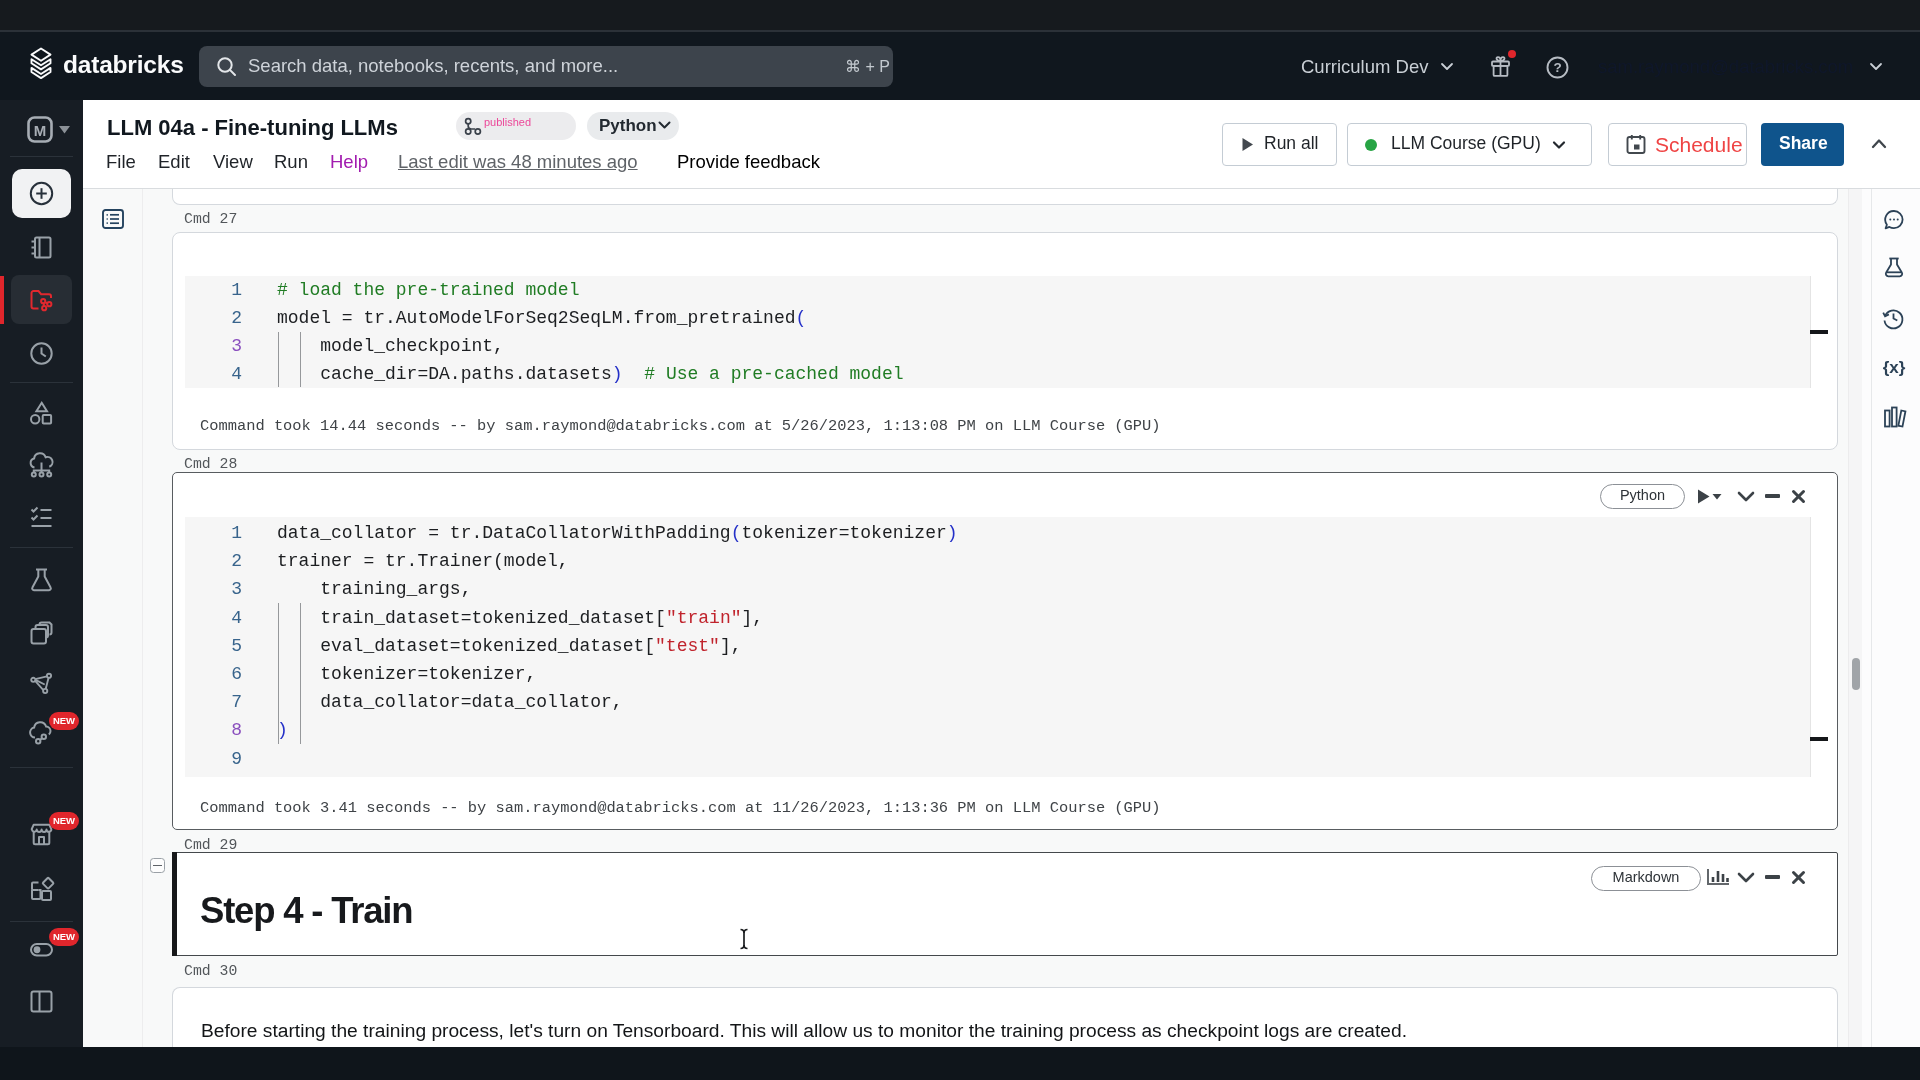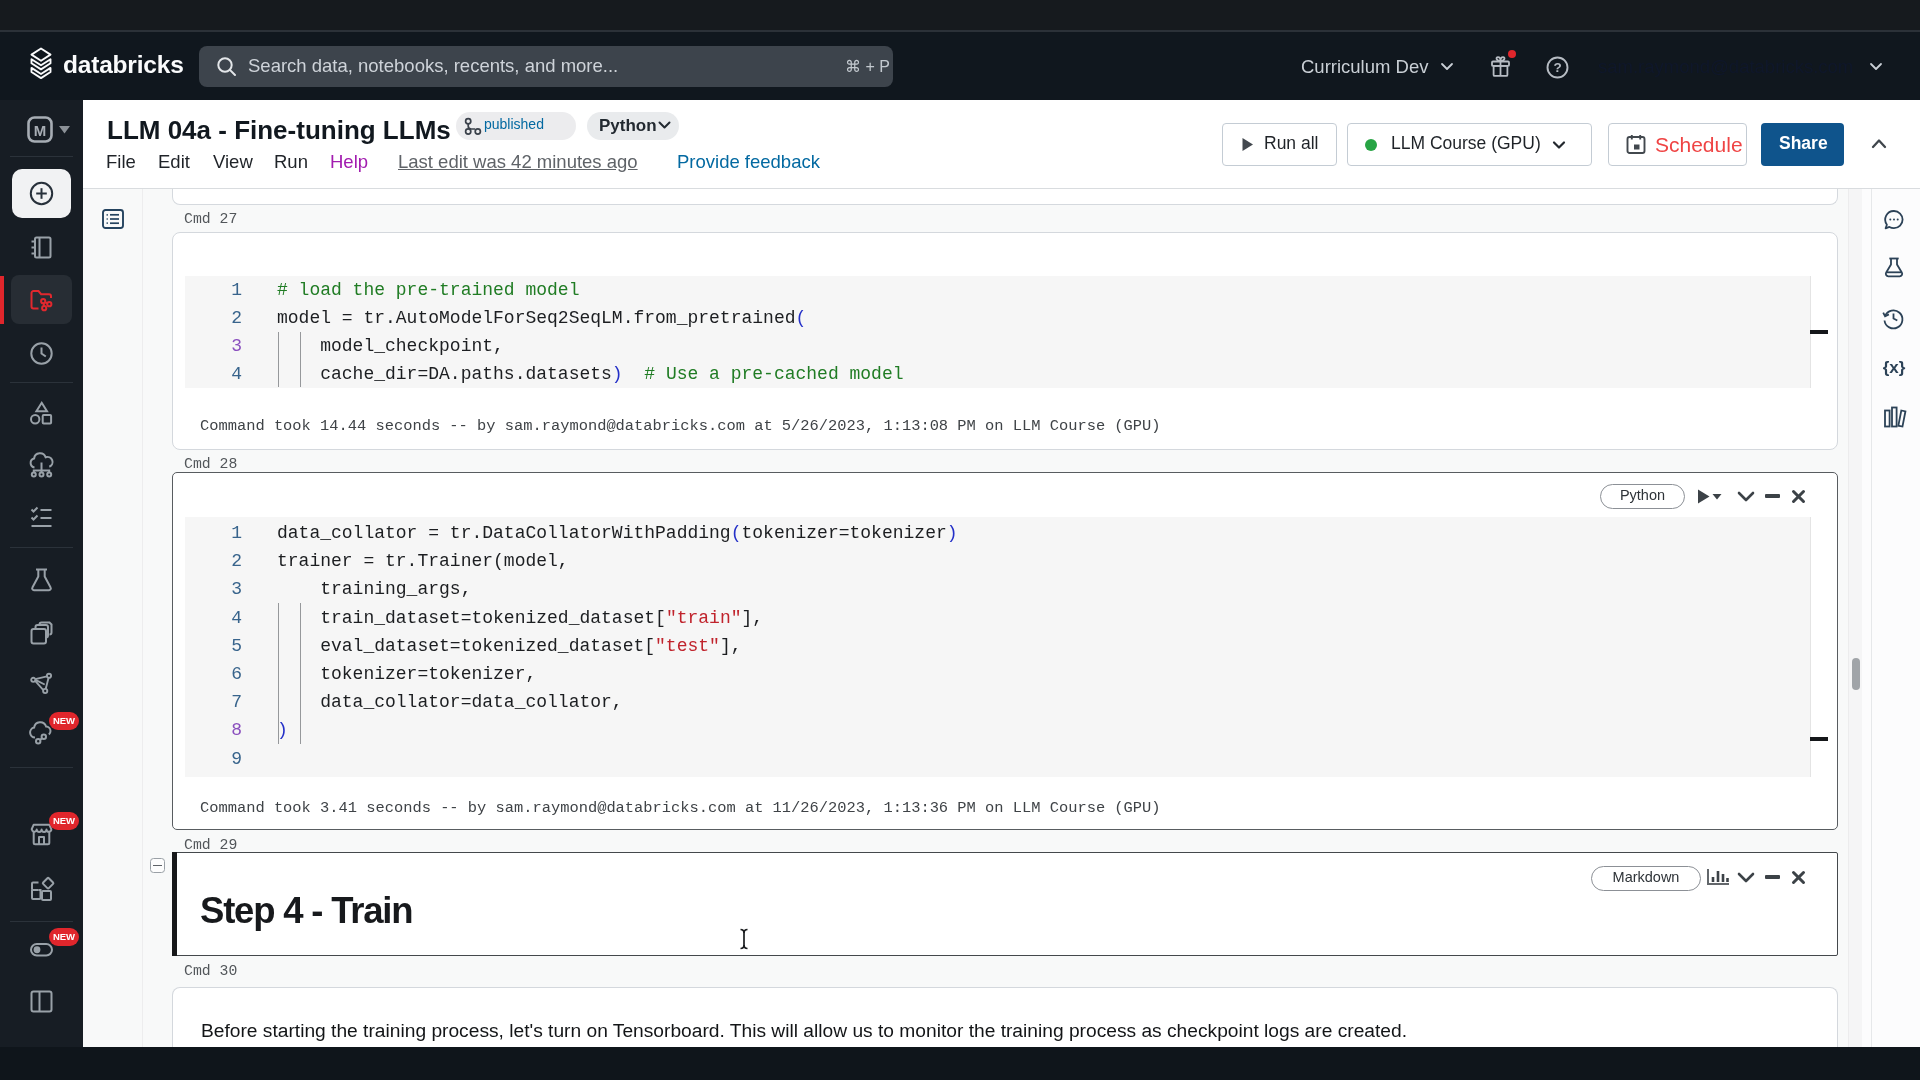--- a/index.html
+++ b/index.html
@@ -58,44 +58,44 @@
   <circle cx="11.5" cy="11.5" r="10" fill="none" stroke="#b6bcc3" stroke-width="1.9"></circle>
   <text x="11.5" y="16.3" text-anchor="middle" font-size="13.5" font-weight="bold" fill="#b6bcc3" font-family="Liberation Sans">?</text>
 </svg>
 <div class="a" style="left:1598px;top:56px;font-size:18.5px;color:#0f172a;">sam.raymond@databricks.com</div>
 <svg class="a" style="left:1869px;top:62px;" width="14" height="9" viewBox="0 0 14 9">
   <polyline points="2,2 7,7 12,2" fill="none" stroke="#c9cfd5" stroke-width="1.8" stroke-linecap="round" stroke-linejoin="round"></polyline>
 </svg>
 
 <div class="a" style="left:83px;top:100px;width:1837px;height:89px;background:#ffffff;border-bottom:1px solid #d9dcdf;box-sizing:border-box;"></div>
 
-<div class="a" style="left:107px;top:115px;font-size:26px;font-weight:bold;color:#11181f;letter-spacing:0px;">LLM 04a - Fine-tuning LLMs</div>
+<div class="a" style="left:107px;top:115px;font-size:22px;font-weight:bold;color:#11181f;letter-spacing:0px;">LLM 04a - Fine-tuning LLMs</div>
 <div class="a" style="left:456px;top:112px;width:120px;height:28px;background:#ececee;border-radius:14px;"></div>
 <svg class="a" style="left:464px;top:117px;" width="18" height="19" viewBox="0 0 18 19">
   <g fill="none" stroke="#3a414a" stroke-width="1.7">
     <circle cx="4.2" cy="4.2" r="2.6"></circle>
     <circle cx="4.2" cy="14.5" r="2.6"></circle>
     <circle cx="13.8" cy="14.5" r="2.6"></circle>
     <path d="M4.2 6.8 V9 a3 3 0 0 0 3 3 H11"></path>
   </g>
 </svg>
-<div class="a" style="left:484px;top:116px;font-size:14px;font-weight:500;color:#0369a1;">published</div>
+<div class="a" style="left:484px;top:116px;font-size:11px;font-weight:500;color:#ec4899;">published</div>
 <div class="a" style="left:587px;top:112px;width:92px;height:28px;background:#e9ebed;border-radius:14px;"></div>
 <div class="a" style="left:599px;top:116px;font-size:17px;font-weight:bold;color:#232a31;">Python</div>
 <svg class="a" style="left:658px;top:121px;" width="13" height="9" viewBox="0 0 13 9">
   <polyline points="1.5,1.5 6.5,6.5 11.5,1.5" fill="none" stroke="#232a31" stroke-width="2" stroke-linecap="round" stroke-linejoin="round"></polyline>
 </svg>
 
 <div class="a" style="left:106px;top:151px;font-size:18.5px;color:#1f2328;">File</div>
 <div class="a" style="left:158px;top:151px;font-size:18.5px;color:#1f2328;">Edit</div>
 <div class="a" style="left:213px;top:151px;font-size:18.5px;color:#1f2328;">View</div>
 <div class="a" style="left:274px;top:151px;font-size:18.5px;color:#1f2328;">Run</div>
 <div class="a" style="left:330px;top:151px;font-size:18.5px;color:#a21caf;">Help</div>
-<div class="a" style="left:398px;top:151px;font-size:18.5px;color:#5f6368;text-decoration:underline;">Last edit was 42 minutes ago</div>
-<div class="a" style="left:677px;top:151px;font-size:18.5px;color:#0369a1;">Provide feedback</div>
+<div class="a" style="left:398px;top:151px;font-size:18.5px;color:#5f6368;text-decoration:underline;">Last edit was 48 minutes ago</div>
+<div class="a" style="left:677px;top:151px;font-size:18.5px;color:#000000;">Provide feedback</div>
 
 <div class="a" style="left:1222px;top:123px;width:115px;height:43px;background:#fff;border:1px solid #c4ccd4;border-radius:4px;box-sizing:border-box;"></div>
 <svg class="a" style="left:1241px;top:137px;" width="13" height="15" viewBox="0 0 13 15">
   <polygon points="1.5,1 12,7.5 1.5,14" fill="#42484e"></polygon>
 </svg>
 <div class="a" style="left:1264px;top:133px;font-size:17.5px;font-weight:500;color:#1f2328;">Run all</div>
 
 <div class="a" style="left:1347px;top:123px;width:245px;height:43px;background:#fff;border:1px solid #c4ccd4;border-radius:4px;box-sizing:border-box;"></div>
 <div class="a" style="left:1365px;top:139px;width:12px;height:12px;border-radius:50%;background:#27a444;"></div>
 <div class="a" style="left:1391px;top:133px;font-size:17.5px;font-weight:500;color:#1f2328;">LLM Course (GPU)</div>

